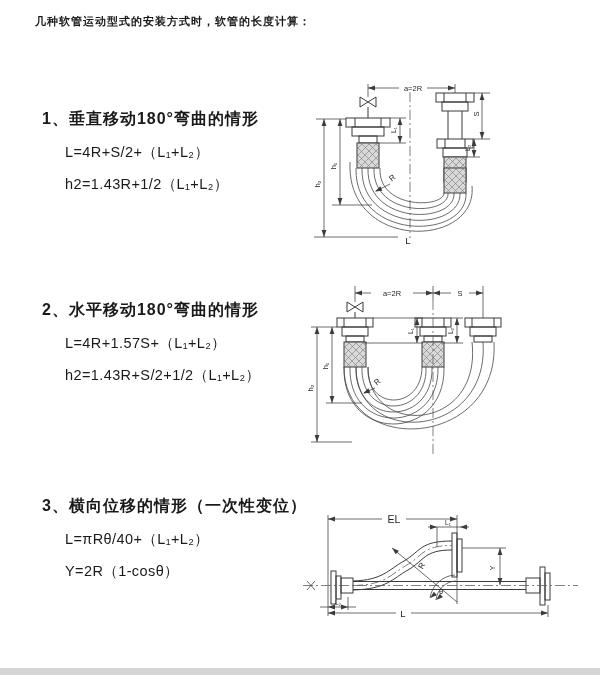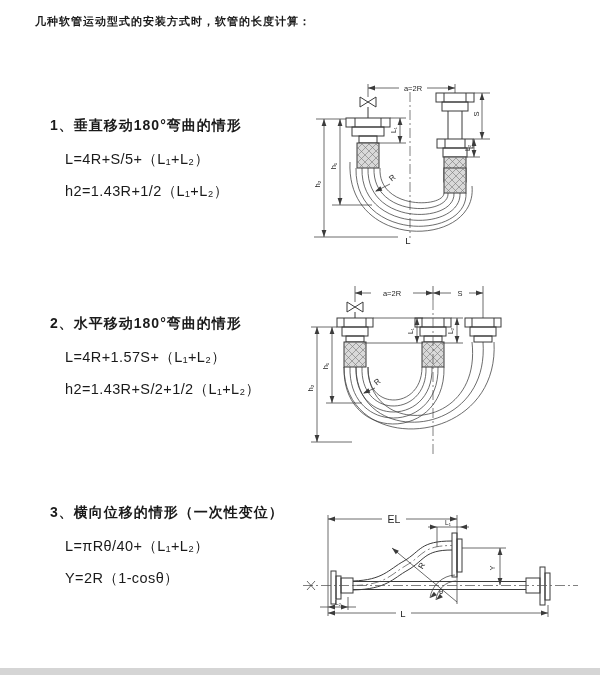--- a/index.html
+++ b/index.html
@@ -1,44 +1,44 @@
 <!DOCTYPE html>
 <html><head>
 <meta charset="utf-8">
 <style>
   html,body{margin:0;padding:0}
   body{width:600px;height:675px;background:#ffffff;position:relative;overflow:hidden;
        font-family:"Liberation Sans",sans-serif;color:#1a1a1a}
   .page-title{position:absolute;left:35px;top:14px;font-size:11px;font-weight:700;letter-spacing:1px}
   .sec{position:absolute;left:42px}
-  .sec .hd{font-size:14px;font-weight:700;letter-spacing:1px;margin:8px}
+  .sec .hd{font-size:16px;font-weight:700;letter-spacing:1px;margin:0}
   .sec .formula{font-size:14.5px;line-height:32px;padding-left:23px;letter-spacing:.4px;white-space:pre}
   .sec .fwrap{margin-top:6px}
   svg{position:absolute;overflow:visible}
   .ln{stroke:#3b3b3b;fill:none;stroke-width:1}
   .dm{stroke:#3b3b3b;fill:none;stroke-width:.75}
   .cl{stroke:#555;fill:none;stroke-width:.75;stroke-dasharray:10 3 2 3}
   text{fill:#1f1f1f;font-family:"Liberation Sans",sans-serif}
   .t6{font-size:6.5px}.t7{font-size:7.5px}.t8{font-size:8px}.t9{font-size:9.5px}.t10{font-size:10.5px}
   .edge{position:absolute;left:0;top:668px;width:600px;height:7px;background:#d5d5d5}
 </style>
 </head>
 <body>
 
 <div class="page-title">几种软管运动型式的安装方式时，软管的长度计算：</div>
 
 <div class="sec" style="top:109px">
   <div class="hd">1、垂直移动180°弯曲的情形</div>
   <div class="fwrap">
-    <div class="formula">L=4R+S/5+（L₁+L₂）</div>
+    <div class="formula">L=4R+S/2+（L₁+L₂）</div>
     <div class="formula">h2=1.43R+1/2（L₁+L₂）</div>
   </div>
 </div>
 
-<div class="sec" style="top:307px">
+<div class="sec" style="top:300px">
   <div class="hd">2、水平移动180°弯曲的情形</div>
   <div class="fwrap">
     <div class="formula">L=4R+1.57S+（L₁+L₂）</div>
     <div class="formula">h2=1.43R+S/2+1/2（L₁+L₂）</div>
   </div>
 </div>
 
 <div class="sec" style="top:496px">
   <div class="hd">3、横向位移的情形（一次性变位）</div>
   <div class="fwrap">

